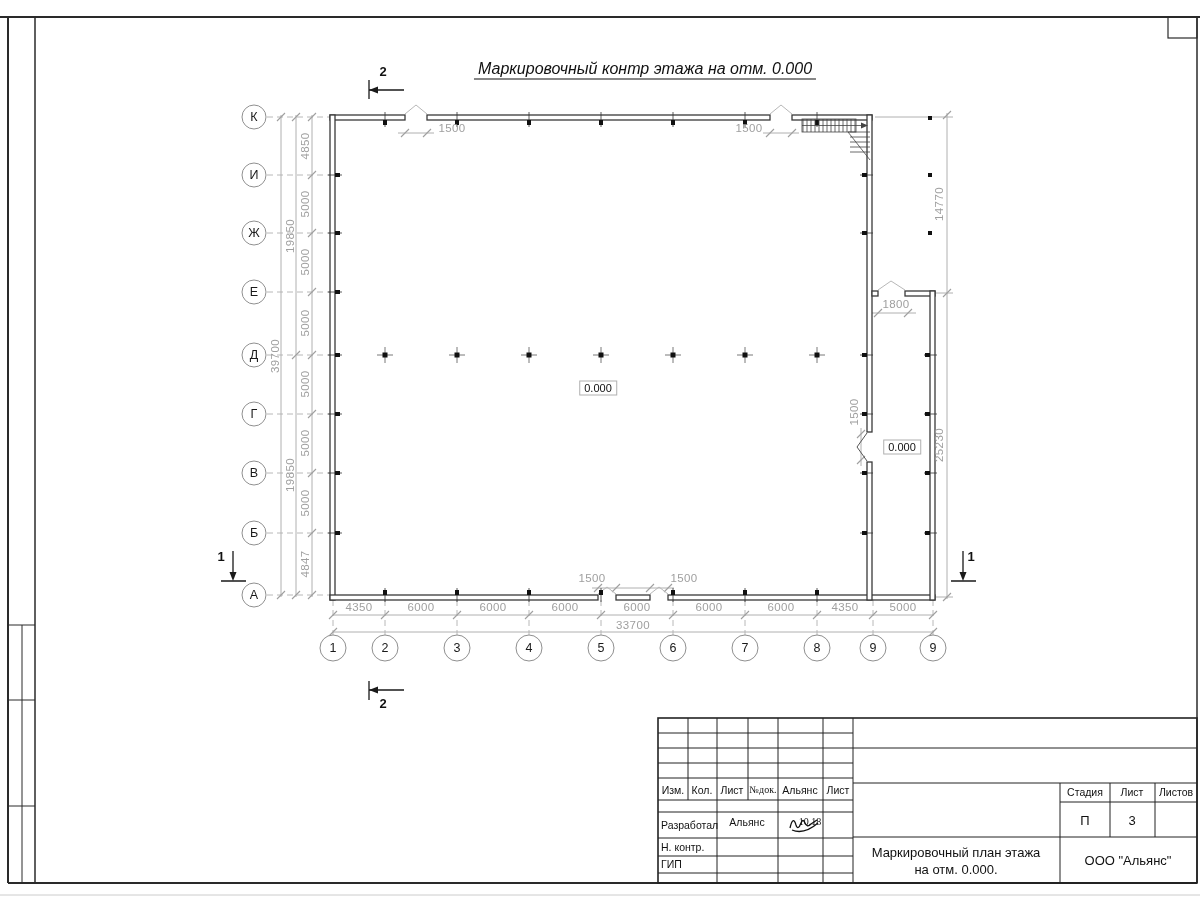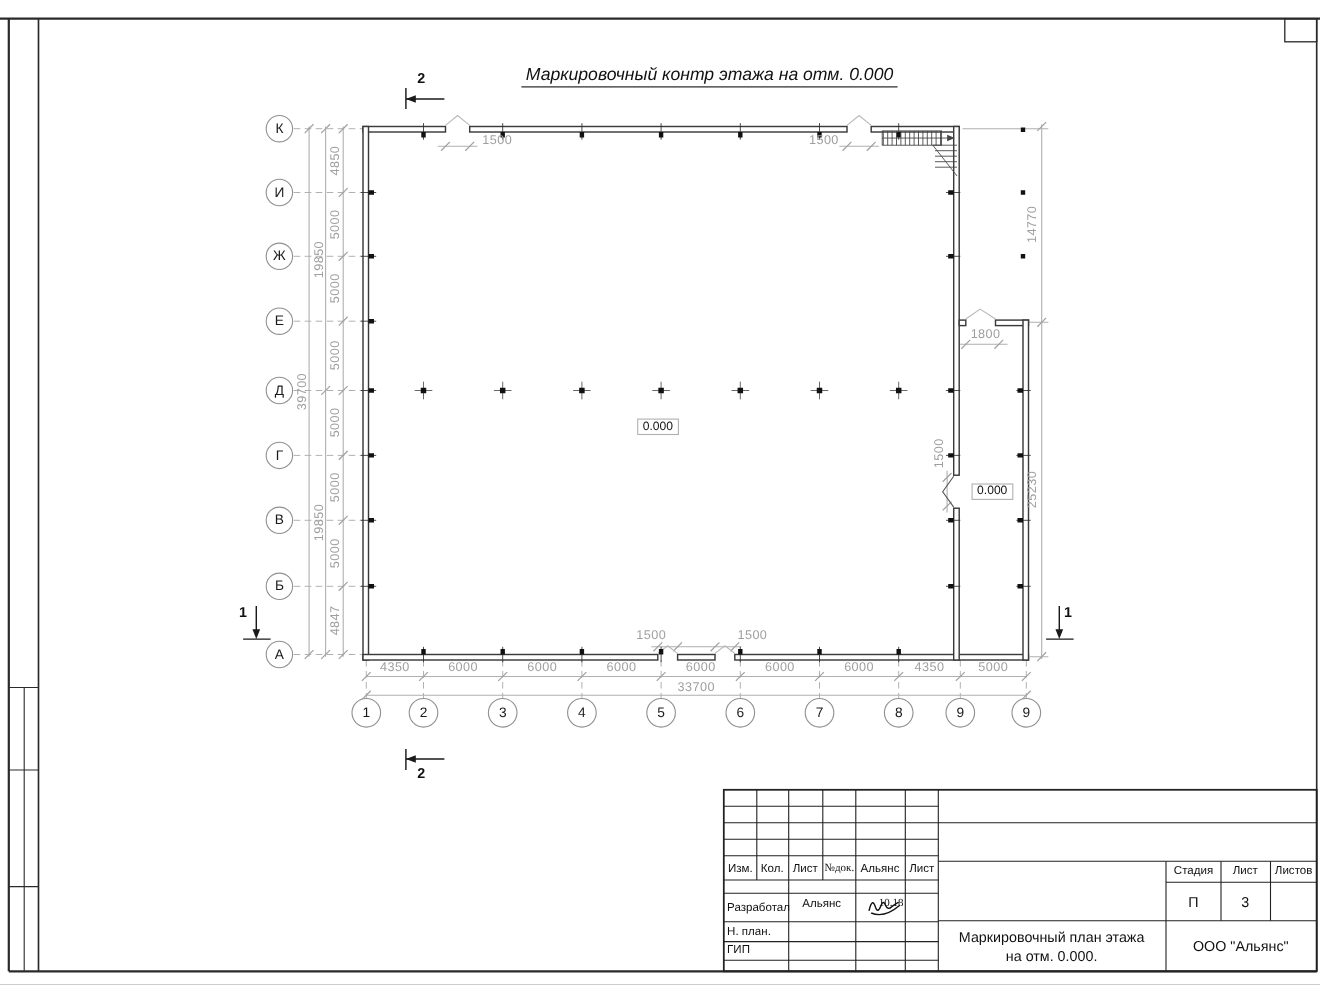--- a/index.html
+++ b/index.html
@@ -230,21 +230,21 @@
 <span class="t tbh" style="left:673px;top:790px">Изм.</span>
 <span class="t tbh" style="left:702px;top:790px">Кол.</span>
 <span class="t tbh" style="left:732px;top:790px">Лист</span>
 <span class="t tbs" style="left:763px;top:790px">№док.</span>
 <span class="t tbh" style="left:800px;top:790px">Альянс</span>
 <span class="t tbh" style="left:838px;top:790px">Лист</span>
 
 <span class="t lt tbh" style="left:661px;top:825px">Разработал</span>
 <span class="t tbh" style="left:747px;top:822px">Альянс</span>
 <span class="t tbs" style="left:810px;top:822px">10.18</span>
-<span class="t lt tbh" style="left:661px;top:847px">Н. план.</span>
+<span class="t lt tbh" style="left:661px;top:847px">Н. контр.</span>
 <span class="t lt tbh" style="left:661px;top:864px">ГИП</span>
 
 <span class="t tbh" style="left:1085px;top:792px">Стадия</span>
 <span class="t tbh" style="left:1132px;top:792px">Лист</span>
 <span class="t tbh" style="left:1176px;top:792px">Листов</span>
 <span class="t tbt" style="left:1085px;top:820px">П</span>
 <span class="t tbt" style="left:1132px;top:820px">3</span>
 <span class="t tbt" style="left:1176px;top:820px"></span>
 
 <span class="t tbt" style="left:956px;top:852px">Маркировочный план этажа</span>

